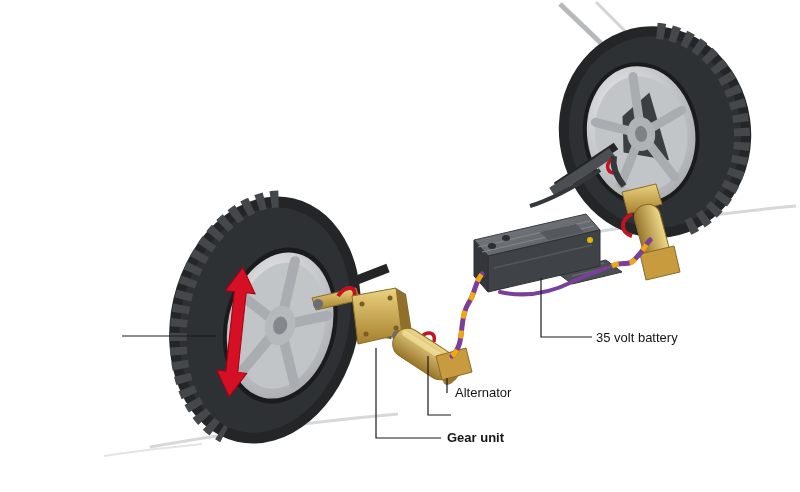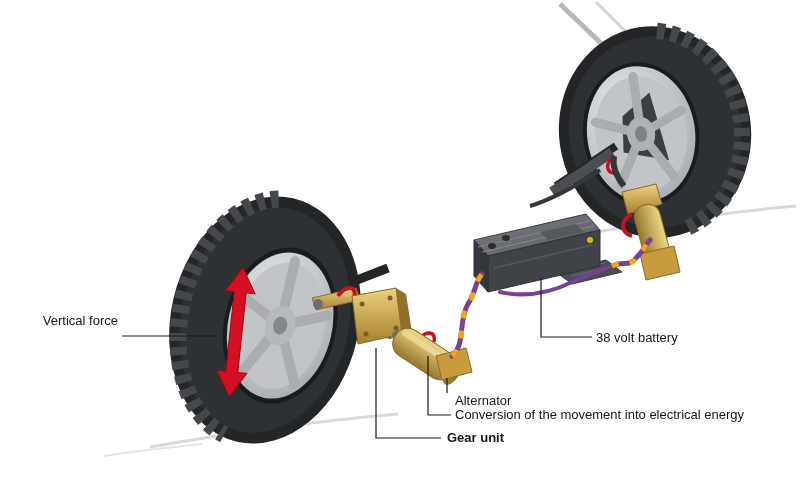--- a/index.html
+++ b/index.html
@@ -157,24 +157,22 @@
   <g fill="none" stroke="#1a1a1a" stroke-width="1.2">
     <path d="M122,336 L216,336"></path>
     <path d="M541,278 L541,337 L592,337"></path>
     <path d="M447,378 L447,393"></path>
     <path d="M428,356 L428,415 L451,415"></path>
     <path d="M376,348 L376,438 L441,438"></path>
   </g>
 </svg>
 
 <div class="label multiline" style="left:6px;top:313px;width:112px;">
-  <span style="display:block">Vertical force</span>
 </div>
 
-<div class="label" style="left:596px;top:330px;">38 volt battery</div>
+<div class="label" style="left:596px;top:330px;">35 volt battery</div>
 
-<div class="label" style="left:455px;top:385px;margin-top:8px;">Alternator</div>
+<div class="label" style="left:455px;top:385px;">Alternator</div>
 
-<div class="label" style="left:455px;top:407px;">Conversion of the movement into electrical energy</div>
 
 <div class="label" style="left:447px;top:430px;font-weight:bold;">Gear unit</div>
 
 </div>
 
 </body></html>

